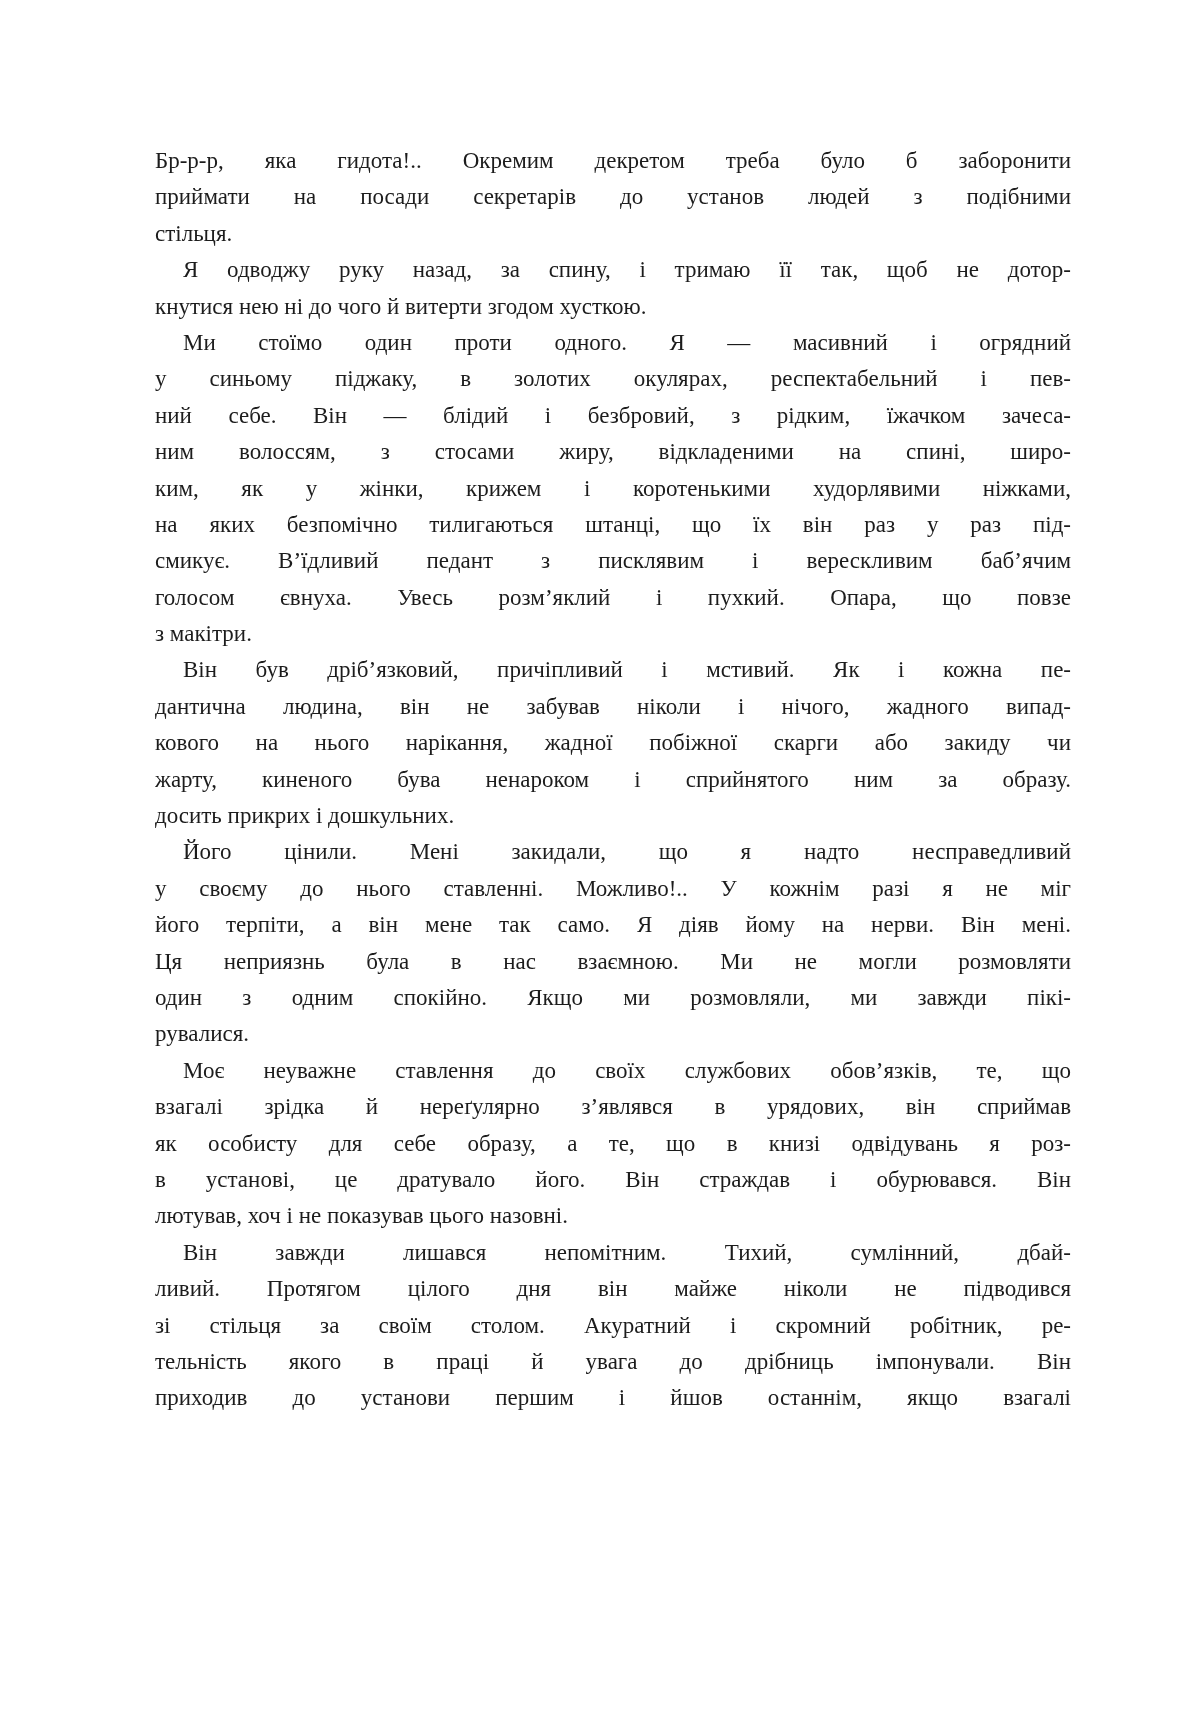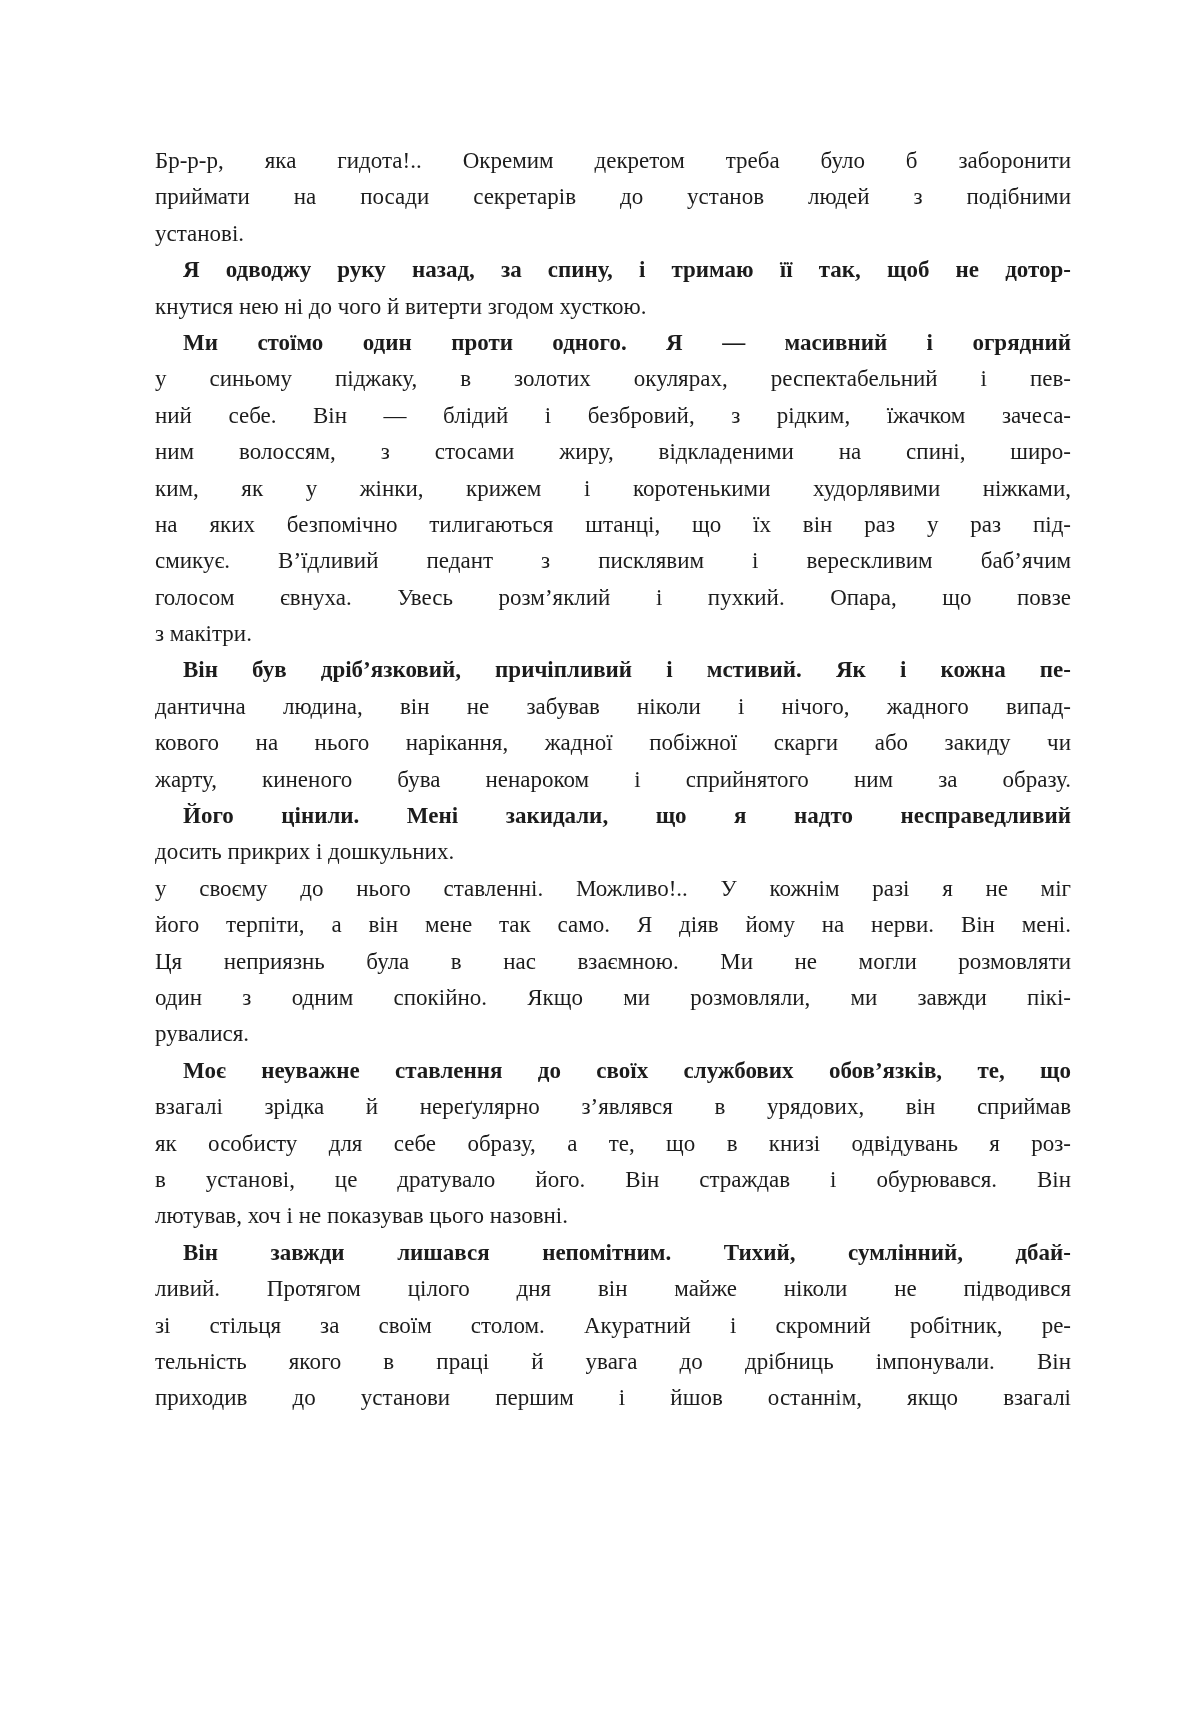--- a/index.html
+++ b/index.html
@@ -28,56 +28,55 @@
     text-align: justify;
     text-align-last: justify;
     height: 36.4px;
     overflow: hidden;
   }
   .line.last {
     text-align-last: left;
   }
   .line.indent {
     text-indent: 28px;
-    font-weight: bold;
   }
   .pagenum {
     position: absolute;
     left: 165px;
     top: 1563px;
     font-size: 20px;
     line-height: 36px;
     color: #1c1c1c;
   }
 </style>
 </head>
 <body>
 
 <div class="page">
   <div class="text-block" id="text-block">
       <div class="line">Бр-р-р, яка гидота!.. Окремим декретом треба було б заборонити</div>
       <div class="line">приймати на посади секретарів до установ людей з подібними</div>
-      <div class="line last">установі.</div>
+      <div class="line last">стільця.</div>
       <div class="line indent">Я одводжу руку назад, за спину, і тримаю її так, щоб не дотор-</div>
       <div class="line last">кнутися нею ні до чого й витерти згодом хусткою.</div>
       <div class="line indent">Ми стоїмо один проти одного. Я — масивний і огрядний</div>
       <div class="line">у синьому піджаку, в золотих окулярах, респектабельний і пев-</div>
       <div class="line">ний себе. Він — блідий і безбровий, з рідким, їжачком зачеса-</div>
       <div class="line">ним волоссям, з стосами жиру, відкладеними на спині, широ-</div>
       <div class="line">ким, як у жінки, крижем і коротенькими худорлявими ніжками,</div>
       <div class="line">на яких безпомічно тилигаються штанці, що їх він раз у раз під-</div>
       <div class="line">смикує. В’їдливий педант з писклявим і верескливим баб’ячим</div>
       <div class="line">голосом євнуха. Увесь розм’яклий і пухкий. Опара, що повзе</div>
       <div class="line last">з макітри.</div>
       <div class="line indent">Він був дріб’язковий, причіпливий і мстивий. Як і кожна пе-</div>
       <div class="line">дантична людина, він не забував ніколи і нічого, жадного випад-</div>
       <div class="line">кового на нього нарікання, жадної побіжної скарги або закиду чи</div>
       <div class="line">жарту, киненого бува ненароком і сприйнятого ним за образу.</div>
+      <div class="line last">досить прикрих і дошкульних.</div>
       <div class="line indent">Його цінили. Мені закидали, що я надто несправедливий</div>
-      <div class="line last">досить прикрих і дошкульних.</div>
       <div class="line">у своєму до нього ставленні. Можливо!.. У кожнім разі я не міг</div>
       <div class="line">його терпіти, а він мене так само. Я діяв йому на нерви. Він мені.</div>
       <div class="line">Ця неприязнь була в нас взаємною. Ми не могли розмовляти</div>
       <div class="line">один з одним спокійно. Якщо ми розмовляли, ми завжди пікі-</div>
       <div class="line last">рувалися.</div>
       <div class="line indent">Моє неуважне ставлення до своїх службових обов’язків, те, що</div>
       <div class="line">взагалі зрідка й нереґулярно з’являвся в урядових, він сприймав</div>
       <div class="line">як особисту для себе образу, а те, що в книзі одвідувань я роз-</div>
       <div class="line">в установі, це дратувало його. Він страждав і обурювався. Він</div>
       <div class="line last">лютував, хоч і не показував цього назовні.</div>

